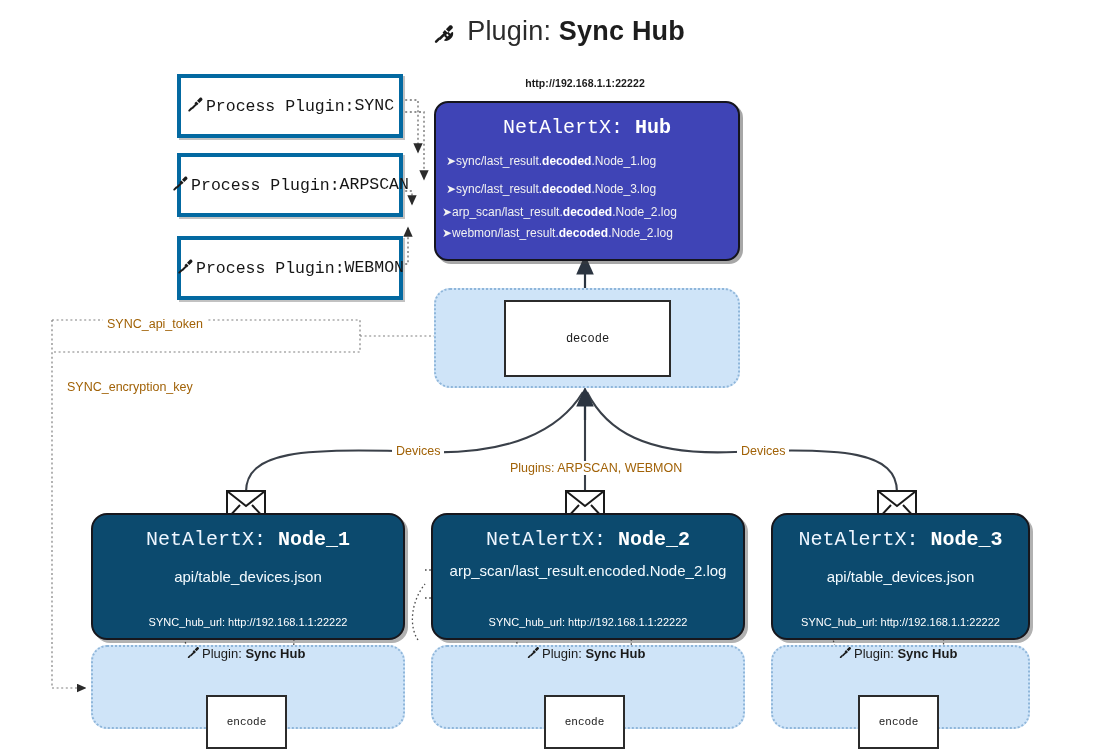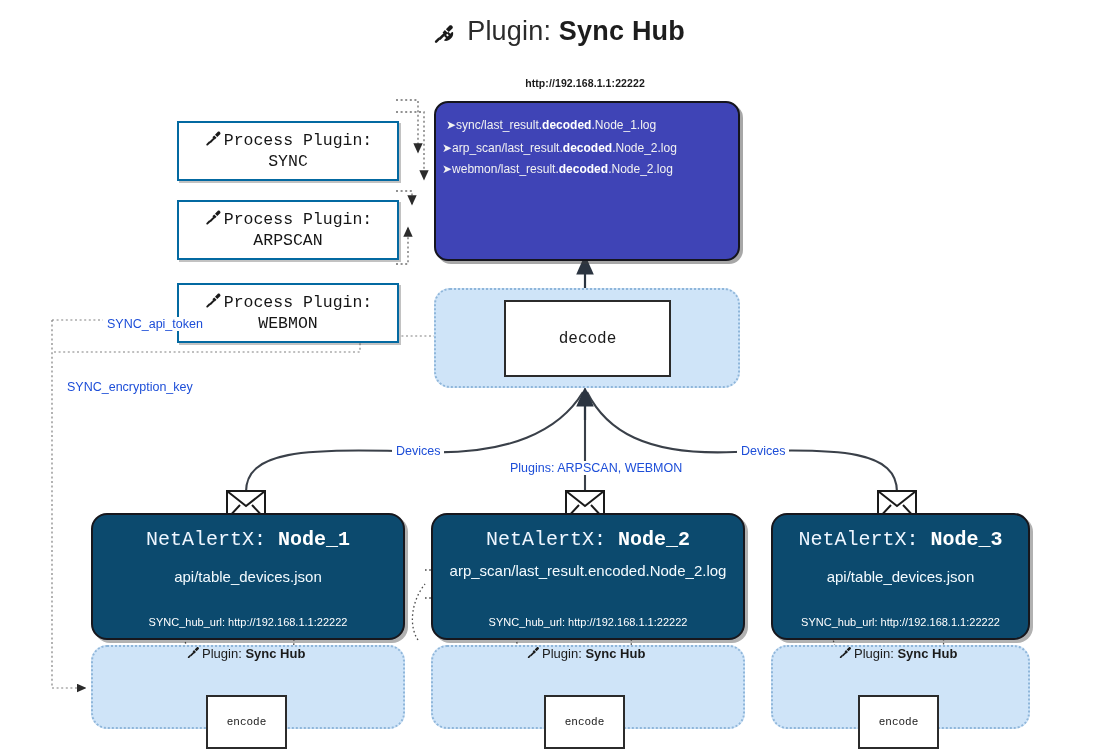--- a/index.html
+++ b/index.html
@@ -18,27 +18,26 @@
     position:absolute;left:0;top:16px;width:1117px;
     text-align:center;font-size:27px;color:#2b2b2b;
     letter-spacing:.2px;
   }
   .title .plug{font-size:25px;margin-right:4px;vertical-align:-2px;}
   .title .strong{font-weight:bold;color:#1d1d1d;}
 
   
   .pplug{
     position:absolute;width:218px;height:56px;
-    background:#ffffff;border:2px solid #0369a1;
+    background:#ffffff;border:4px solid #0369a1;
     box-shadow:2px 2px 0 rgba(80,80,80,.35);
     font-family:"Liberation Mono","DejaVu Sans Mono",monospace;
     font-size:16.5px;color:#151515;
-    display:flex;flex-direction:column;align-items:center;justify-content:center;
+    display:flex;flex-direction:row;align-items:center;justify-content:center;
     line-height:1.25;
-    margin-top:47px;
   }
   .pplug .l1{white-space:nowrap;}
   .pplug .l1 .plug{margin-right:1px;}
   .pplug .l2{white-space:nowrap;}
 
   
   .hub-url{
     position:absolute;font-size:10.5px;color:#1b1b1b;
     font-weight:bold;letter-spacing:.1px;text-align:center;
   }
@@ -68,21 +67,21 @@
   .zone{
     position:absolute;background:#cfe4f8;
     border:2px dotted #8fb6da;border-radius:16px;
   }
   .wbox{
     position:absolute;background:#ffffff;border:2px solid #2b2b2b;
     display:flex;align-items:center;justify-content:center;
     font-family:"Liberation Mono","DejaVu Sans Mono",monospace;
     color:#1b1b1b;
   }
-  .wbox.decode{font-size:16px;}
+  .wbox.decode{font-size:12px;}
   .wbox.encode{font-size:11px;margin-top:32px;}
 
   
   .node{
     position:absolute;background:#0c4a6e;
     border:2px solid #17171d;border-radius:16px;
     box-shadow:3px 3px 0 rgba(60,60,60,.4);
     color:#ffffff;overflow:hidden;
   }
   .node .n-title{
@@ -95,21 +94,21 @@
     text-align:center;font-size:15px;color:#f4fbff;
     white-space:nowrap;
   }
   .node .n-url{
     position:absolute;left:0;width:100%;bottom:10px;
     text-align:center;font-size:11px;color:#ffffff;white-space:nowrap;
   }
 
   
   .edge-label{
-    position:absolute;font-size:12.5px;color:#1d4ed8;
+    position:absolute;font-size:12.5px;color:#a16207;
     background:#ffffff;padding:0 4px;white-space:nowrap;
   }
   .plug-label{
     position:absolute;font-size:13px;color:#1b1b1b;white-space:nowrap;
   }
   .plug-label b{font-weight:bold;}
   .plug-label .plug{margin-right:1px;}
 
   
   .env{position:absolute;width:40px;height:30px;}
@@ -228,23 +227,27 @@
             <path d="M12.9 8.1 15.9 11.1 13.6 13.4 10.6 10.4z"></path>
           </g>
         </svg></span><span>Process Plugin:</span>
     </div>
     <div class="l2">WEBMON</div>
   </div>
 
   <div class="hub-url" style="left:470px;top:77px;width:230px;">http://192.168.1.1:22222</div>
 
   <div class="hub" style="left:434px;top:101px;width:302px;height:156px;">
+    <div class="hub-title"><span>NetAlertX: </span><b>Hub</b></div>
 
     <div class="log r1">
       <span class="ar">➤</span><span>sync/last_result.</span><b>decoded</b><span>.Node_1.log</span>
+    </div>
+    <div class="log r2">
+      <span class="ar">➤</span><span>sync/last_result.</span><b>decoded</b><span>.Node_3.log</span>
     </div>
     <div class="log r3">
       <span class="ar">➤</span><span>arp_scan/last_result.</span><b>decoded</b><span>.Node_2.log</span>
     </div>
     <div class="log r4">
       <span class="ar">➤</span><span>webmon/last_result.</span><b>decoded</b><span>.Node_2.log</span>
     </div>
   </div>
 
   <div class="zone" style="left:434px;top:288px;width:302px;height:96px;"></div>

